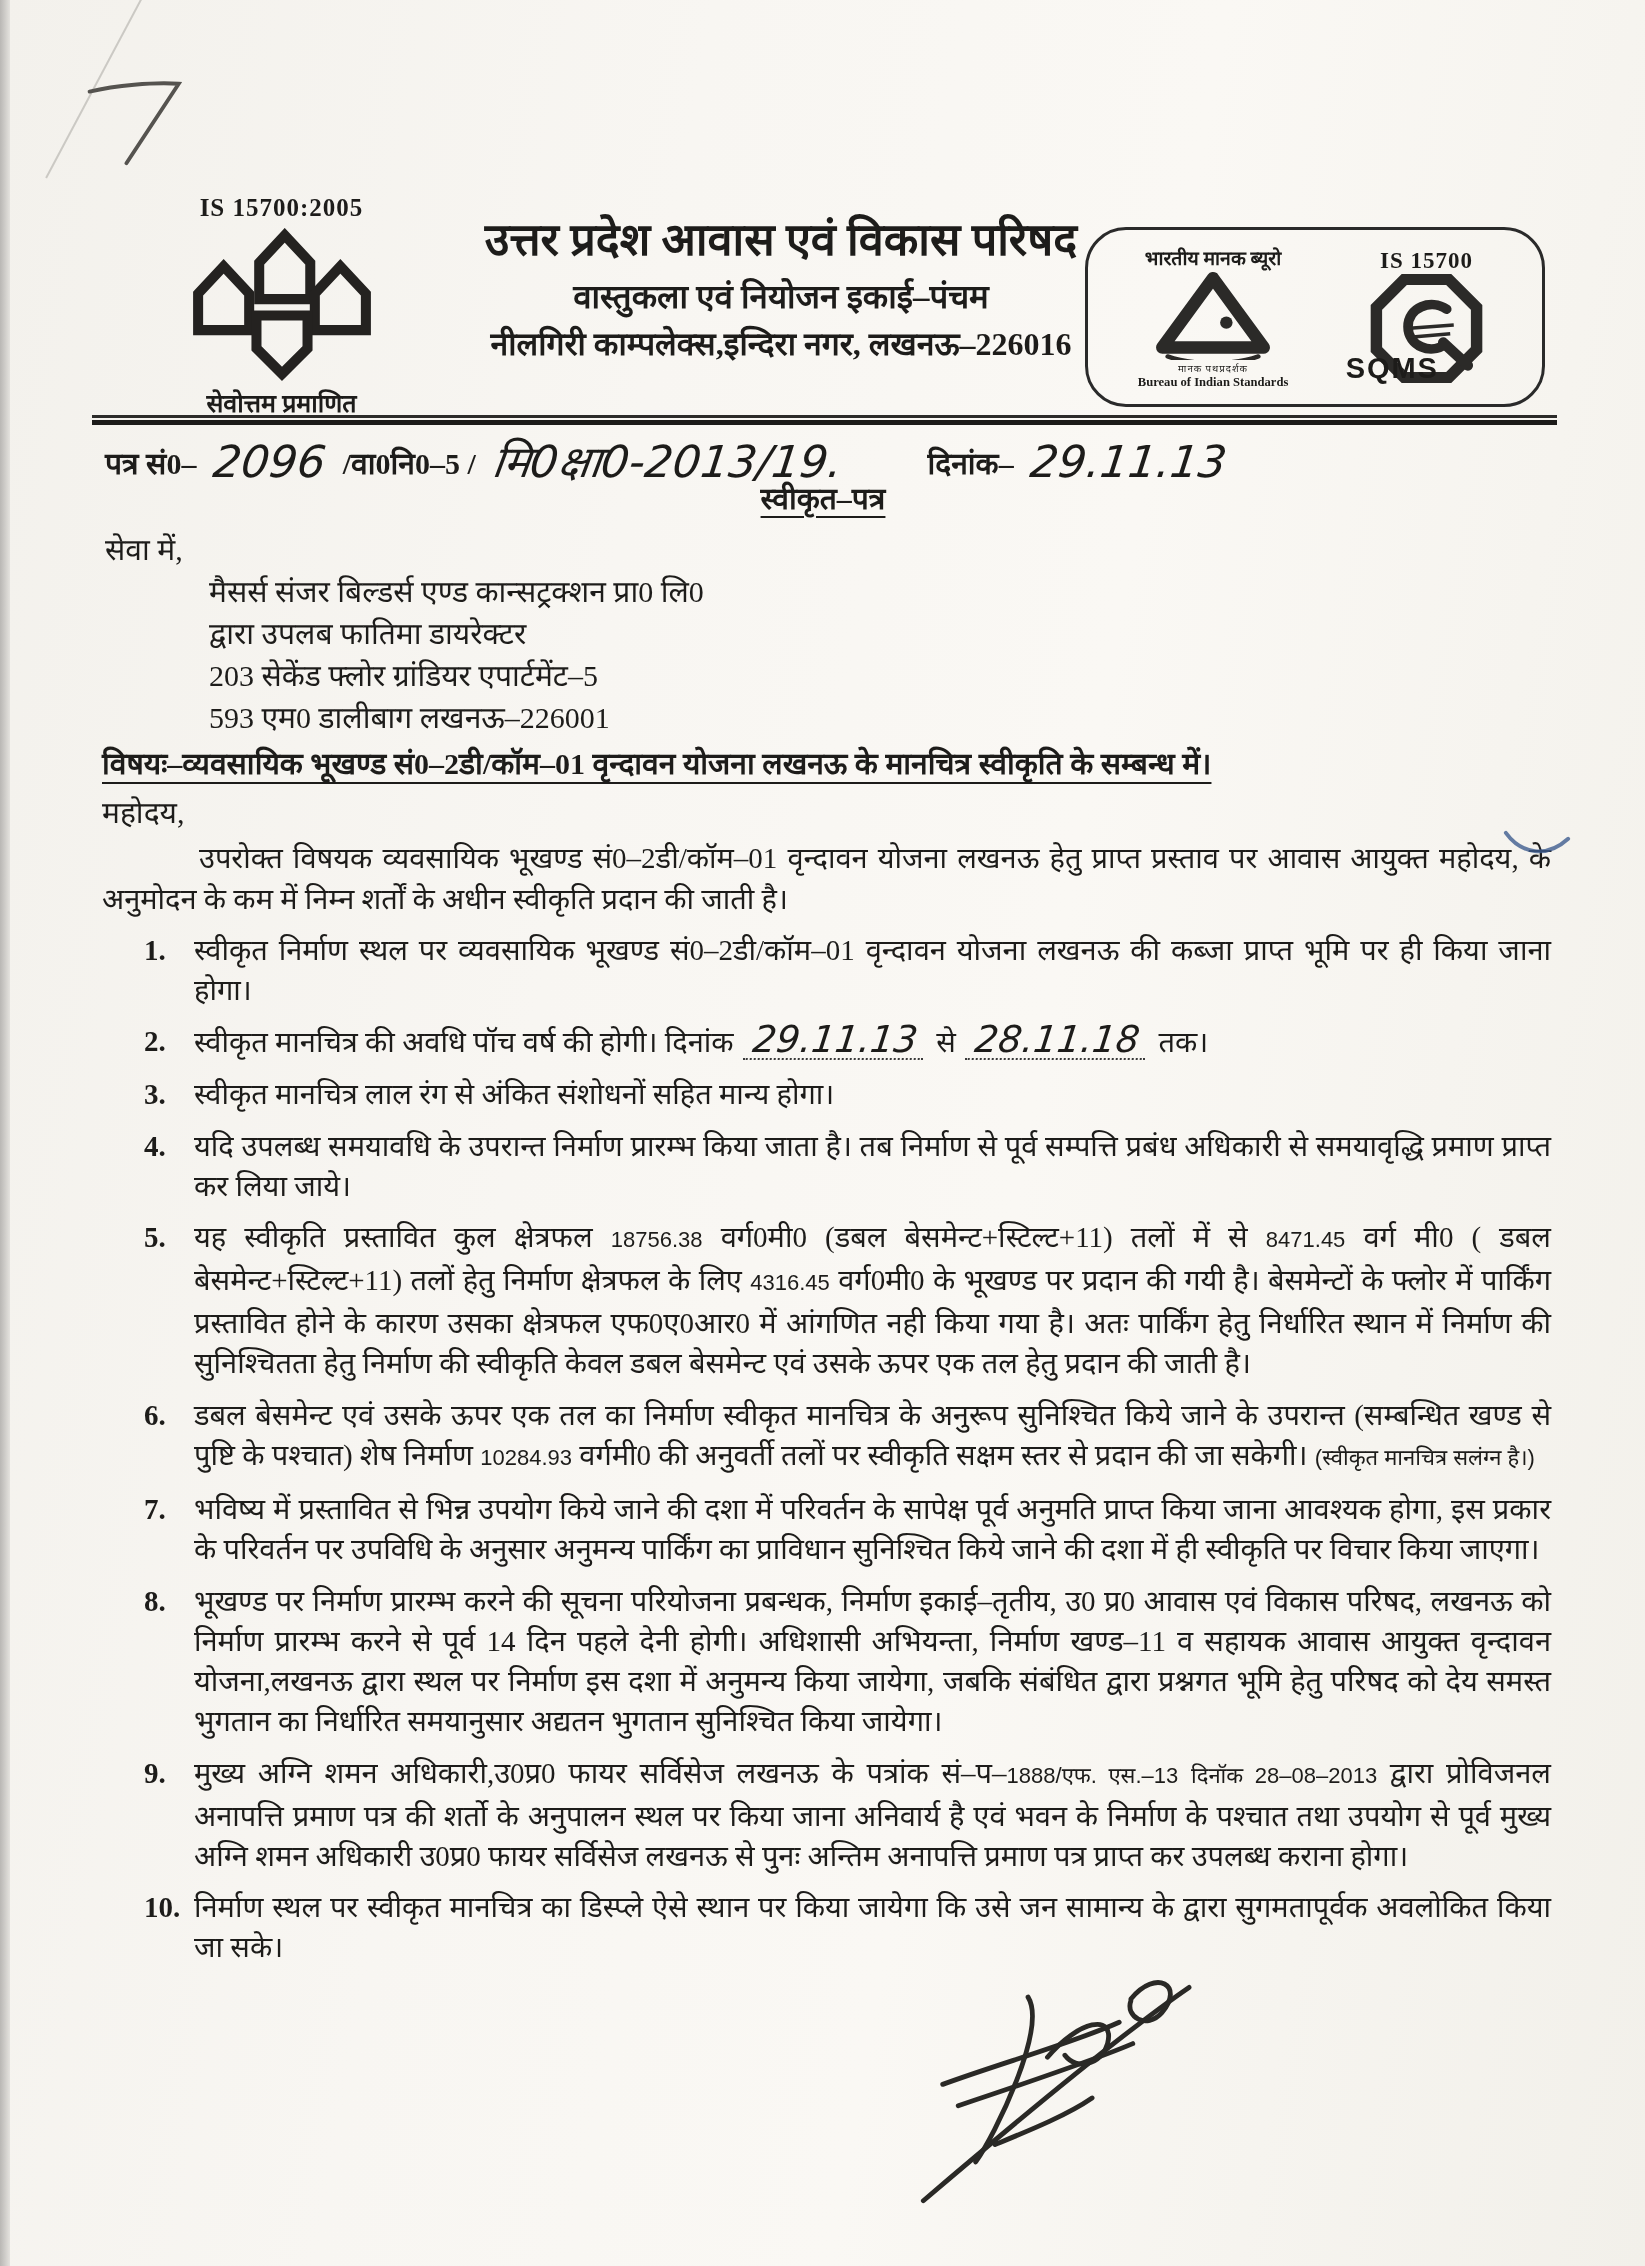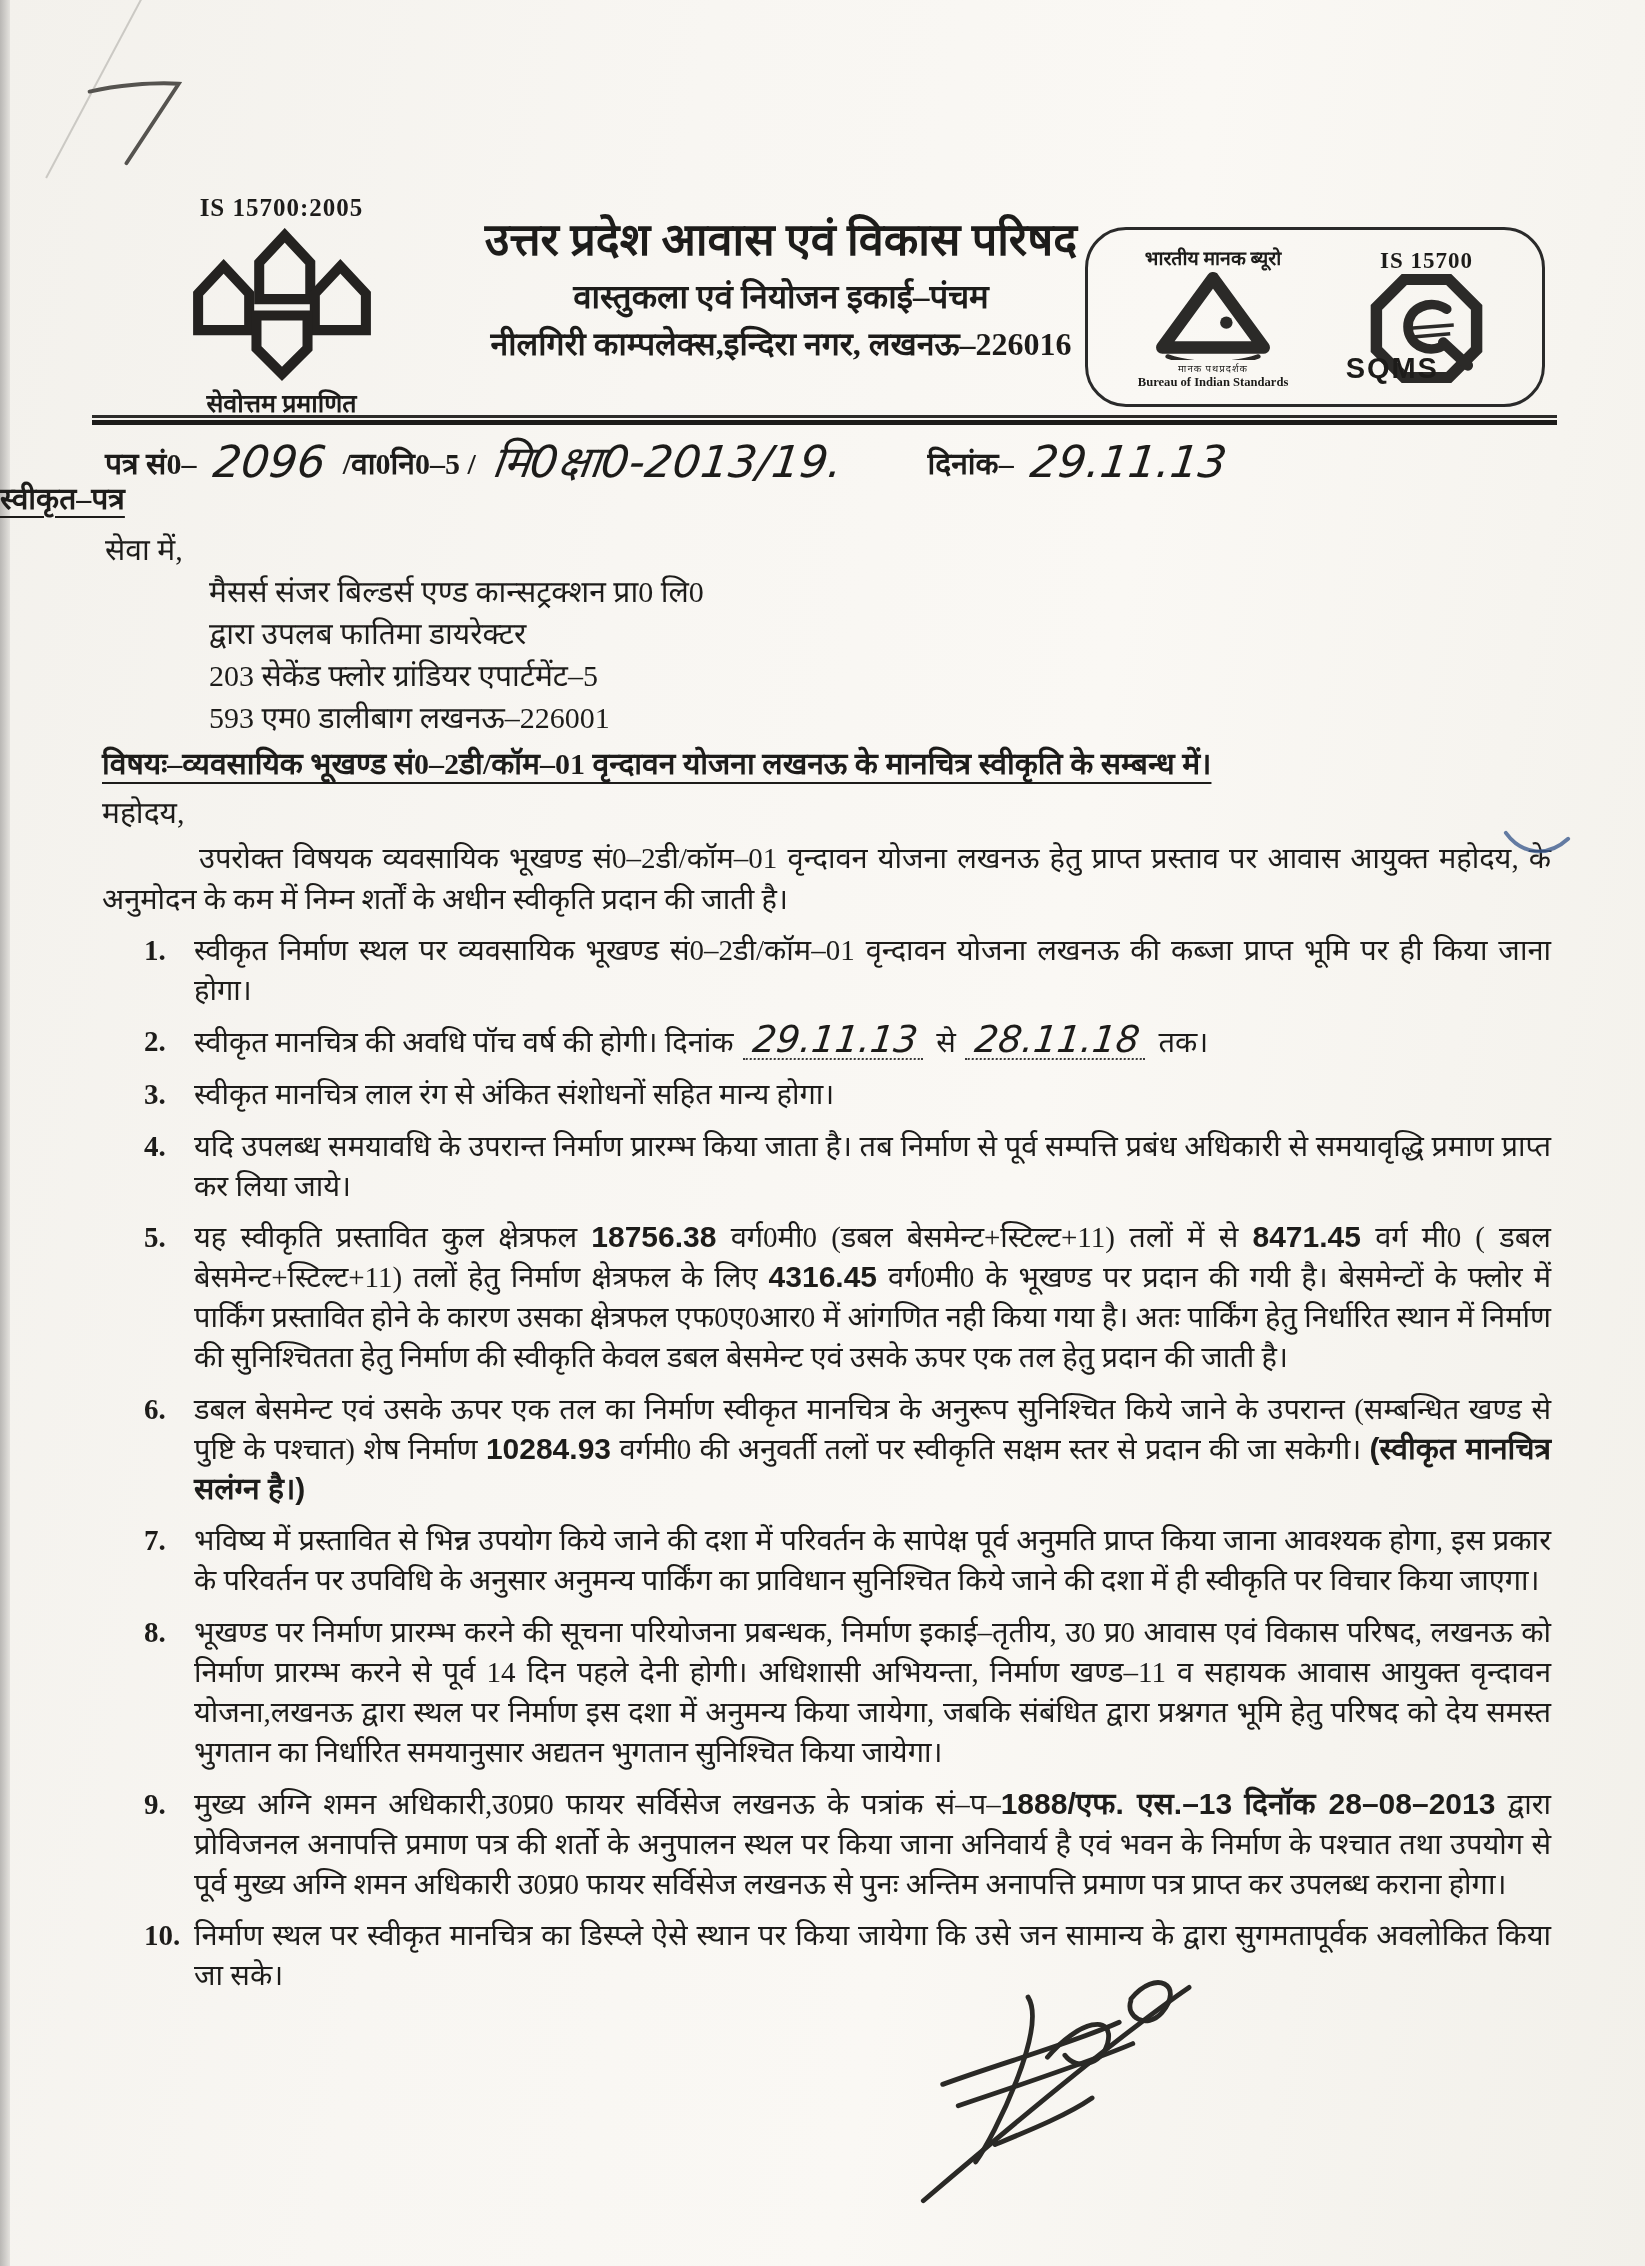--- a/index.html
+++ b/index.html
@@ -35,35 +35,35 @@
   
   .rule-thin{position:absolute;left:92px;right:89px;top:415px;height:2.9px;background:#2c2b29;}
   .rule-thick{position:absolute;left:92px;right:89px;top:420px;height:4.9px;background:#1c1b19;}
   
   .content{position:absolute;left:0;top:429px;width:1646px;}
   .ref-line{padding:7.8px 92px 0 105px;font-size:30px;font-weight:bold;white-space:nowrap;}
   .hw{font-family:"DejaVu Sans",sans-serif;font-style:italic;display:inline-block;
     transform:skewX(-7deg);line-height:1;}
   .ref-line .hw{font-size:44px;font-weight:normal;padding:0 9.7px;position:relative;top:2.9px;}
   .ref-date-label{margin-left:68px;}
-  .doc-type{font-size:30px;font-weight:bold;margin-top:-5.8px;
+  .doc-type{text-align:center;font-size:30px;font-weight:bold;margin-top:-5.8px;
     text-decoration:underline;text-underline-offset:6.8px;text-decoration-thickness:1.9px;}
   .salutation{padding:9.7px 92px 0 105px;font-size:30px;}
   .addressee{padding:1.9px 92px 0 209px;font-size:30px;line-height:42px;}
   .subject{padding:3.9px 92px 0 102px;font-size:30px;font-weight:bold;
     text-decoration:underline;text-underline-offset:7.8px;text-decoration-thickness:1.9px;}
   .greeting{padding:7.8px 92px 0 102px;font-size:30px;}
   .intro{padding:5.8px 95px 0 102px;font-size:29px;line-height:41px;text-align:justify;
     text-indent:97px;}
   
   .terms{margin:9.7px 0 0;padding:0 95px 0 144px;list-style:none;}
   .terms li{display:flex;margin-bottom:11.6px;font-size:29px;line-height:40px;}
   .terms .num{flex:0 0 50px;font-weight:bold;}
   .terms .body{flex:1;text-align:justify;}
-  .b{font-weight:bold;font-family:"Liberation Sans",sans-serif;font-size:30px;}
+  .b{font-weight:normal;font-family:"Liberation Sans",sans-serif;font-size:22px;}
   .terms .hw{font-size:37px;padding:0 7.8px;border-bottom:2.9px dotted #3a3a3a;margin:0 3.9px;}
   
   .corner-seven{position:absolute;left:76px;top:70px;}
   .pen-mark{position:absolute;left:1500px;top:825px;}
   .signature{position:absolute;left:902px;top:1960px;}
 </style>
 </head>
 <body>
 
 <div class="page">

